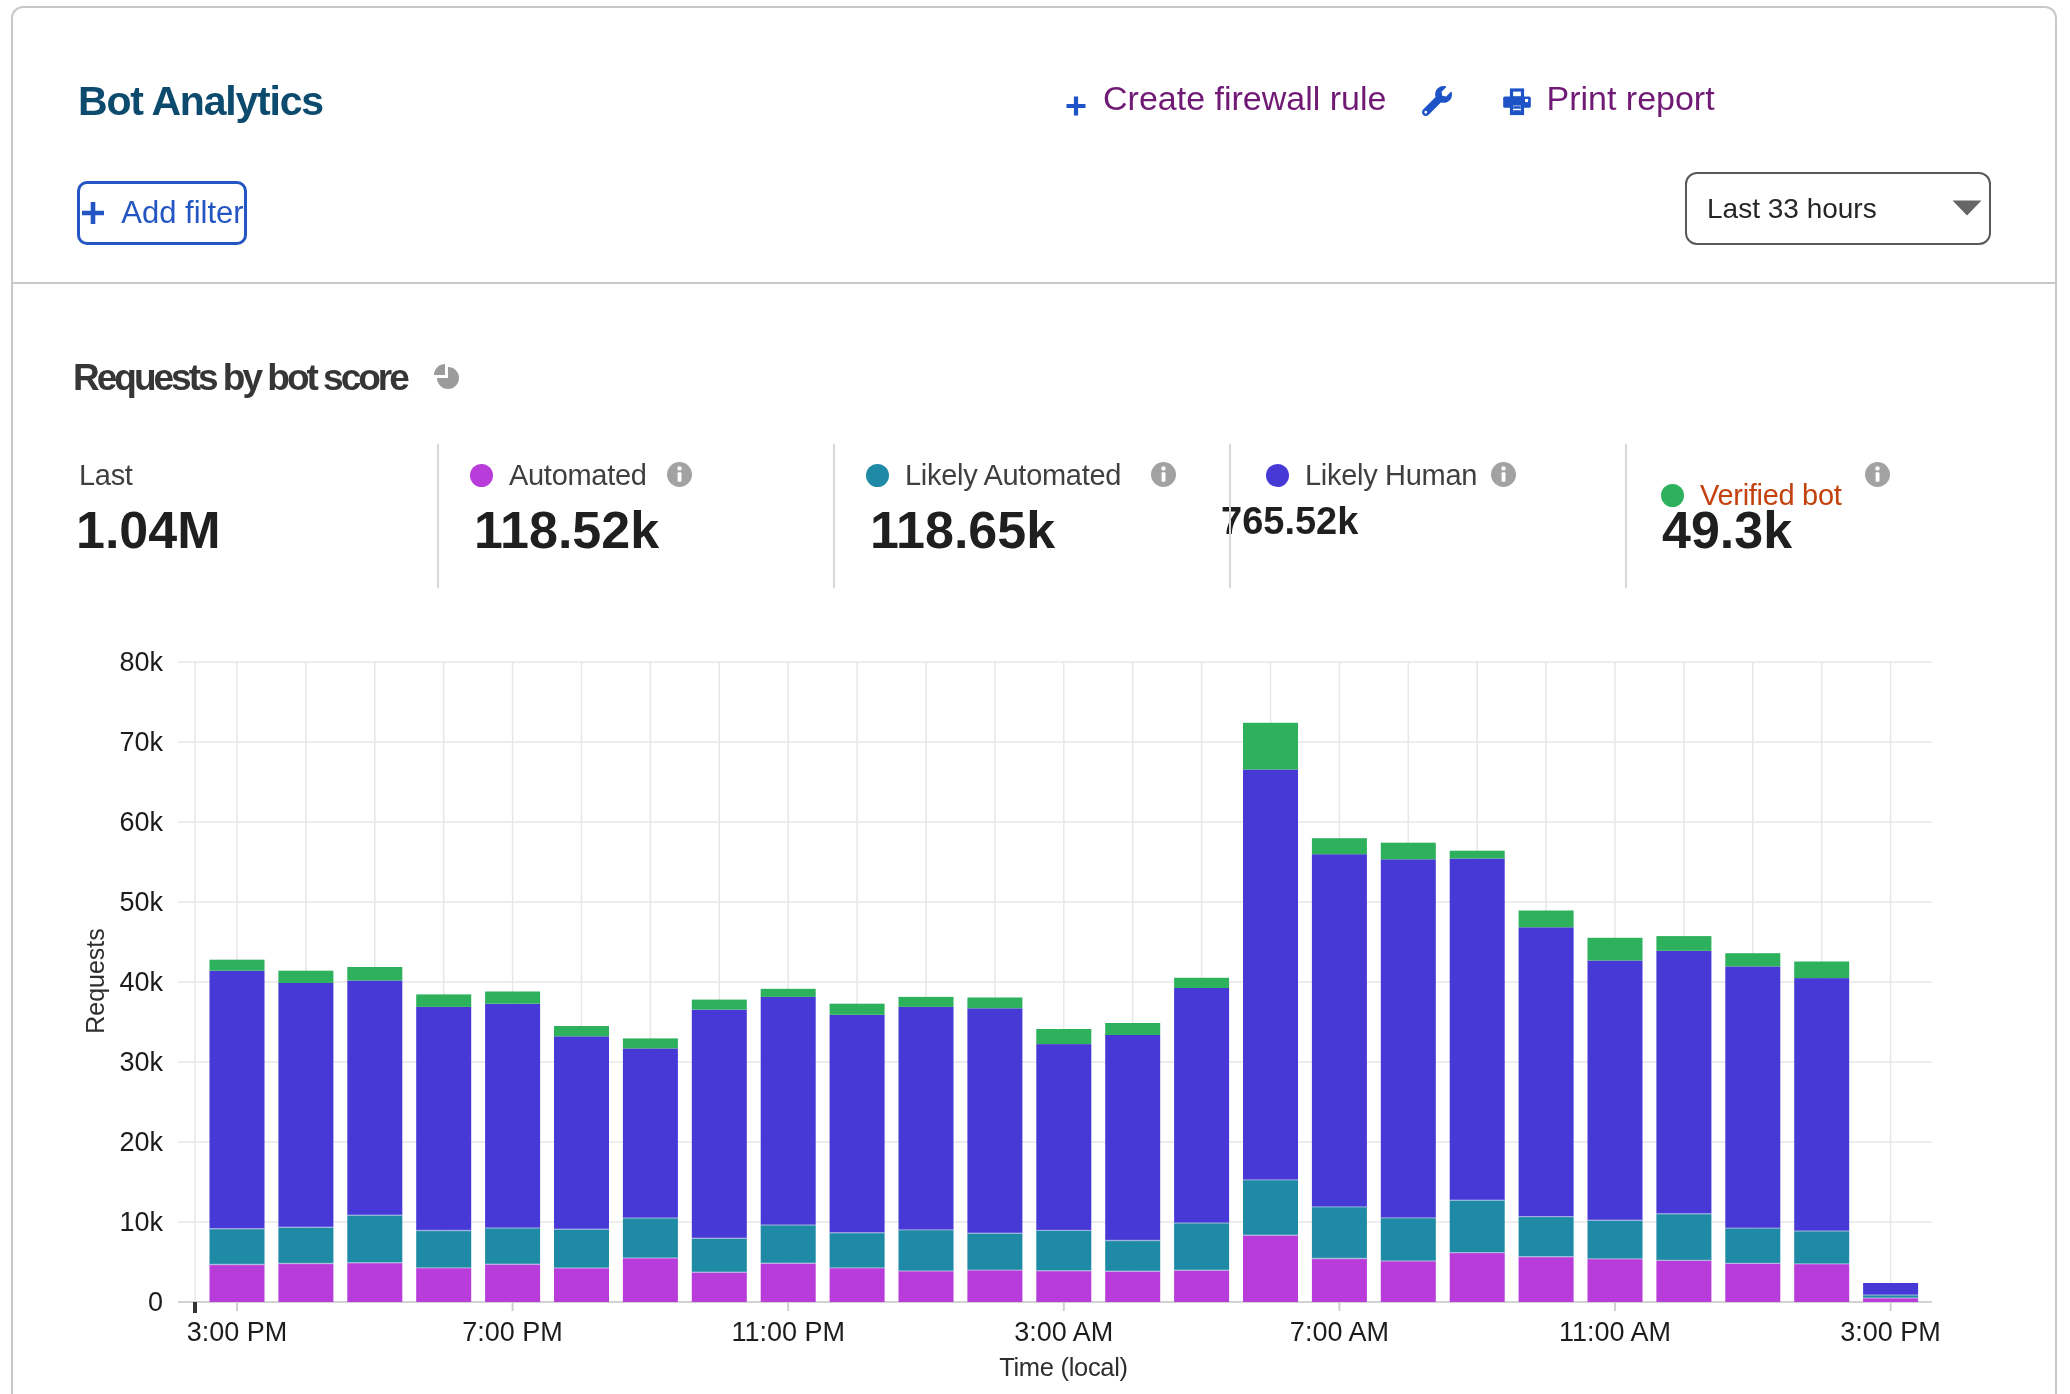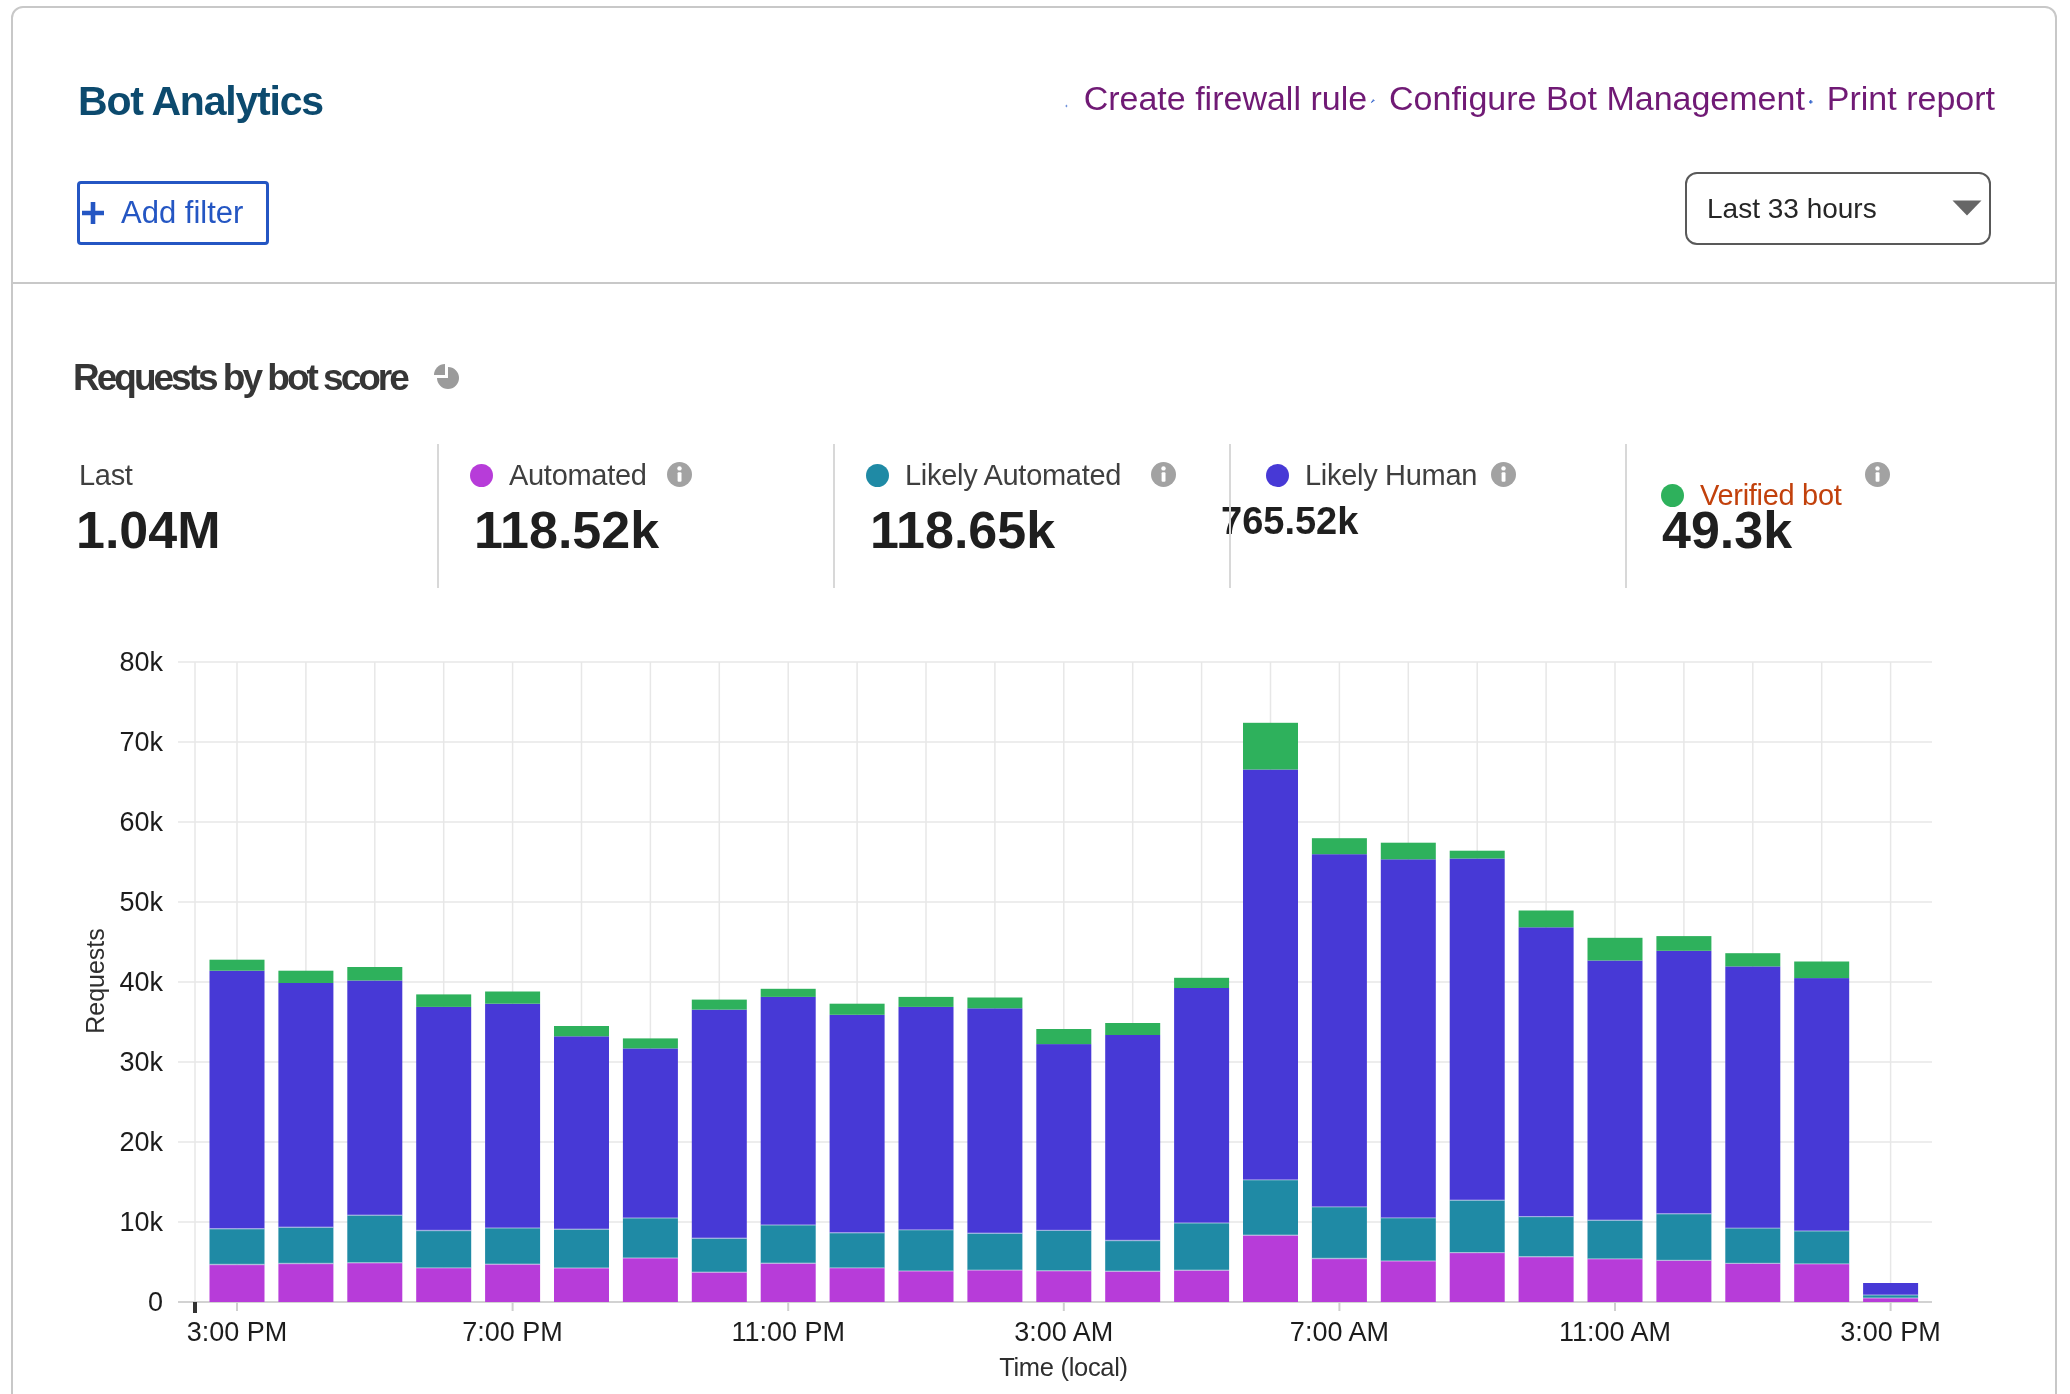--- a/index.html
+++ b/index.html
@@ -12,34 +12,33 @@
 
 <div class="abs" style="left:1065px;top:79px;width:930px;display:flex;align-items:flex-end;color:#701a75;font-size:34px;white-space:nowrap">
   <svg width="22" height="22" viewBox="0 0 22 22" style="margin-right:16px;position:relative;top:-1px">
       <path d="M8.9 1.5 h4.2 v7.4 H20.5 v4.2 H13.1 V20.5 h-4.2 V13.1 H1.5 v-4.2 h7.4 Z" fill="#1d53c6"></path>
     </svg>
     <span>Create firewall rule</span>
   <span style="width:36px"></span>
   <svg width="30" height="30" viewBox="0 0 512 512" style="margin-right:14px;position:relative;top:-2px">
       <path fill="#1d53c6" d="M507.73 109.1c-2.24-9.03-13.54-12.09-20.12-5.51l-74.36 74.36-67.88-11.31-11.31-67.88 74.36-74.36c6.62-6.62 3.43-17.9-5.66-20.16-47.38-11.74-99.55.91-136.58 37.93-39.64 39.64-50.55 97.1-34.05 147.2L18.74 402.76c-24.99 24.99-24.99 65.51 0 90.5 24.99 24.99 65.51 24.99 90.5 0l213.21-213.21c50.12 16.71 107.47 5.68 147.37-34.22 37.07-37.07 49.7-89.32 37.91-136.73zM64 472c-13.25 0-24-10.75-24-24 0-13.26 10.75-24 24-24s24 10.74 24 24c0 13.25-10.75 24-24 24z"></path>
     </svg>
-    <span>Configure Bot Management</span>
   <span style="width:36px"></span>
   <svg width="30" height="30" viewBox="0 0 30 30" style="margin-right:14px;position:relative;top:-1px">
       <rect x="9.5" y="3" width="11" height="8" fill="none" stroke="#1d53c6" stroke-width="3.2"></rect>
       <rect x="1.2" y="9.6" width="27.6" height="11.2" rx="1.6" fill="#1d53c6"></rect>
       <rect x="23" y="12" width="3.1" height="3.1" fill="#fff"></rect>
       <rect x="9.5" y="17" width="11" height="9.5" fill="#fff" stroke="#1d53c6" stroke-width="3.2"></rect>
       <rect x="11.2" y="19.2" width="7.6" height="2.5" fill="#1d53c6"></rect>
       <rect x="11.2" y="23.2" width="7.6" height="2.5" fill="#1d53c6"></rect>
     </svg>
     <span>Print report</span>
 </div>
 
-<div class="abs" style="left:77px;top:181px;width:192px;height:64px;border:3px solid #2456c3;border-radius:4px;display:flex;align-items:center;color:#2456c3;font-size:31px">
+<div class="abs" style="left:77px;top:181px;width:170px;height:64px;border:3px solid #2456c3;border-radius:10px;display:flex;align-items:center;justify-content:center;color:#2456c3;font-size:31px">
   <svg width="26" height="26" viewBox="0 0 26 26" style="margin-right:15px">
       <path d="M10.7 2 h4.6 v8.7 H24 v4.6 H15.3 V24 h-4.6 V15.3 H2 v-4.6 h8.7 Z" fill="#2456c3"></path>
     </svg>Add filter
 </div>
 
 <div class="abs" style="left:1685px;top:172px;width:306px;height:73px;border:2px solid #595959;border-radius:12px;background:#fff"></div>
 <div class="abs" style="left:1707px;top:193px;font-size:28px;color:#262626">Last 33 hours</div>
 <svg style="position:absolute;left:1952px;top:200px" width="30" height="16" viewBox="0 0 30 16">
     <path d="M0.5 0.5 h29 L15 15.5 Z" fill="#666"></path>
   </svg>

